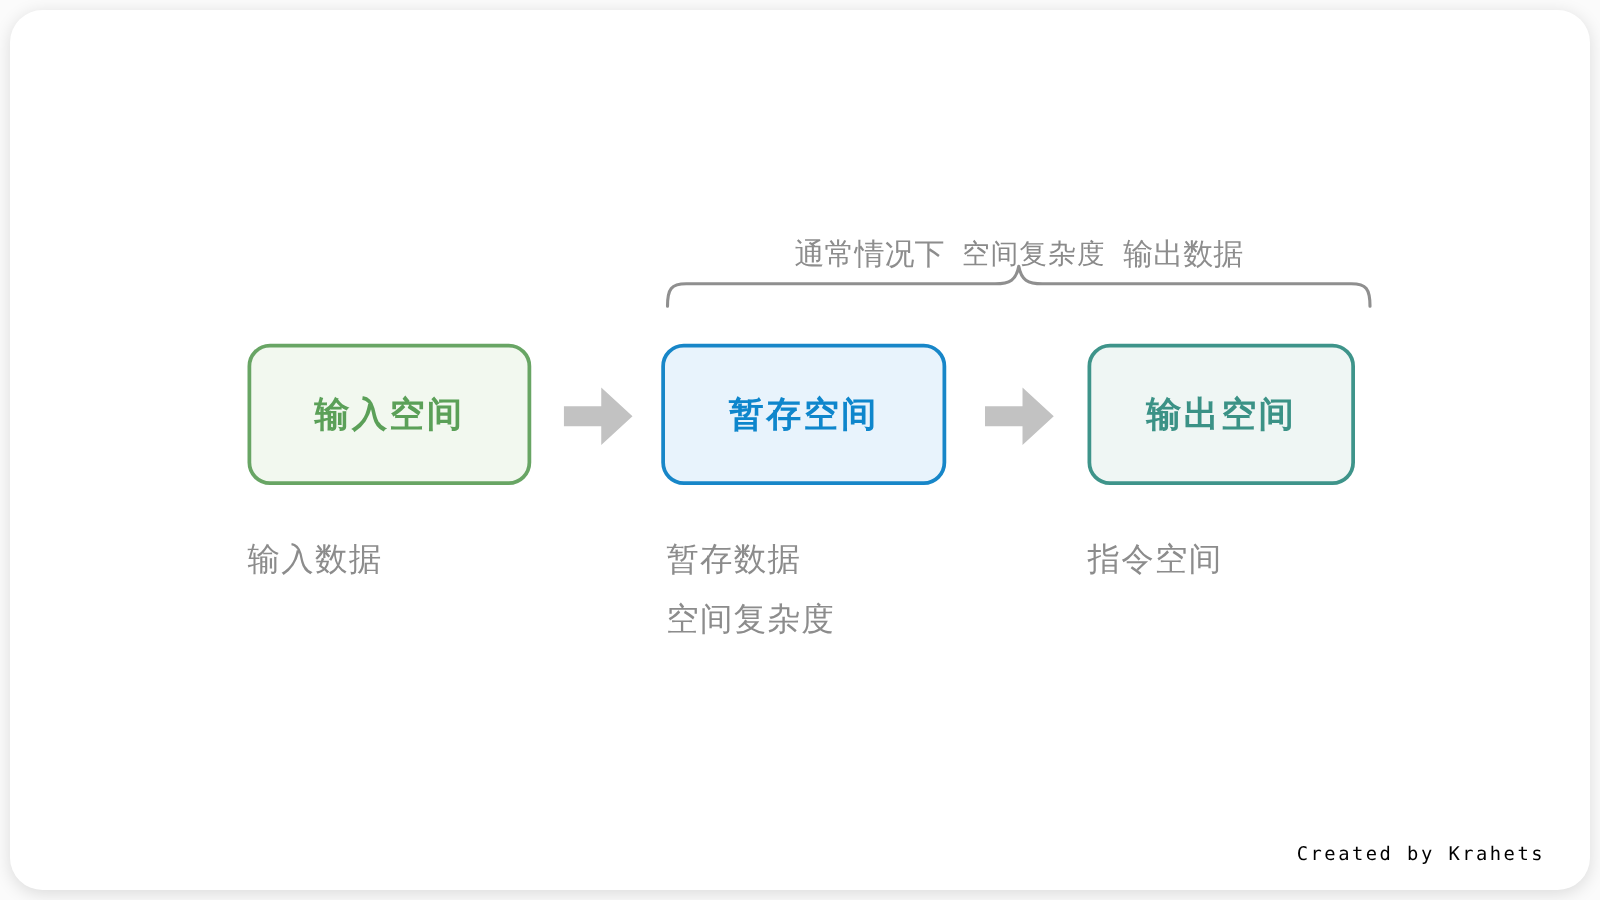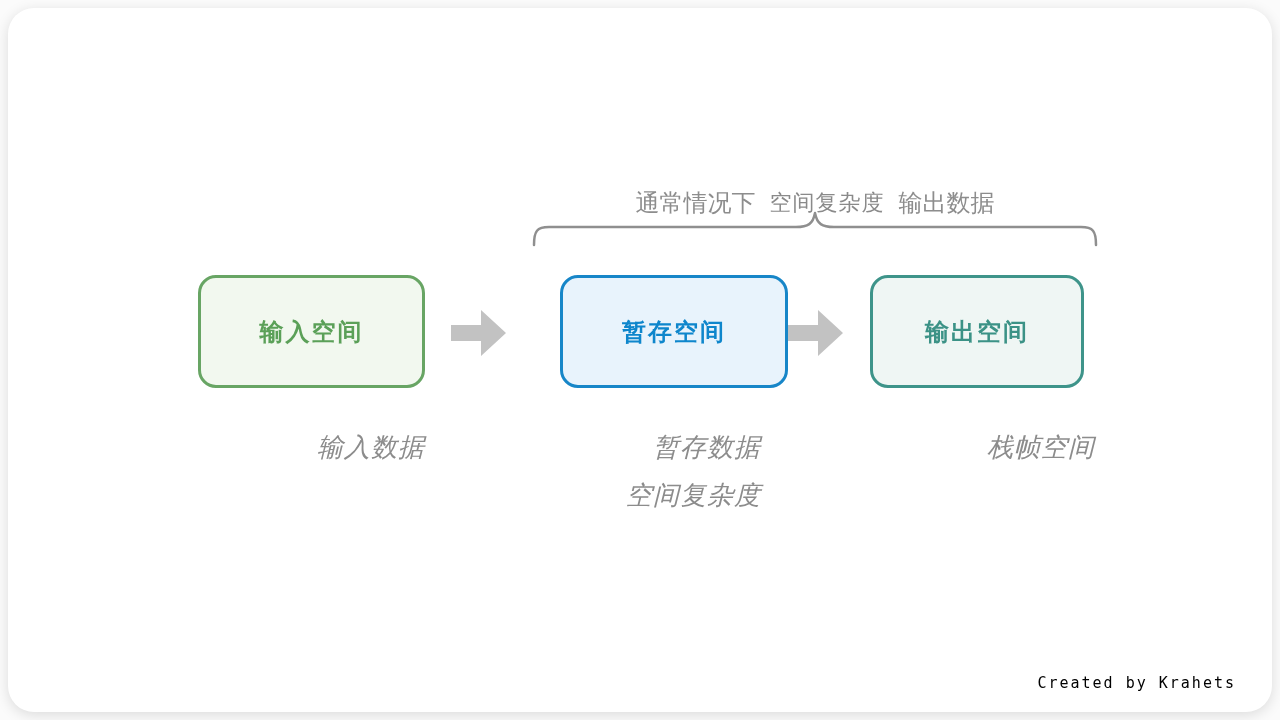--- a/index.html
+++ b/index.html
@@ -50,44 +50,43 @@
     top: 267px;
     height: 113px;
     box-sizing: border-box;
     border: 3px solid var(--border, #888);
     background: var(--bg, #fff);
     color: var(--text, #333);
     border-radius: 18px;
     display: flex;
     align-items: center;
     justify-content: center;
-    font-size: 24px;
+    font-size: 28px;
     font-weight: bold;
     letter-spacing: 2px;
   }
   .node-0 { left: 190px; width: 227px; }
-  .node-1 { left: 552px; width: 228px; }
+  .node-1 { left: 521px; width: 228px; }
   .node-2 { left: 862px; width: 214px; }
   .arrow {
     position: absolute;
     top: 301px;
     width: 56px; height: 48px;
   }
   .arrow-0 { left: 443px; }
   .arrow-1 { left: 780px; }
   
   .caption {
     position: absolute;
     top: 415px;
     font-size: 26px;
     line-height: 48px;
     color: #8c8c8c;
-    text-align: right;
+    text-align: left;
     letter-spacing: 1px;
-    font-style: italic;
   }
   .caption-0 { left: 190px; width: 227px; }
   .caption-1 { left: 525px; width: 228px; }
   .caption-2 { left: 862px; width: 225px; }
   .credit {
     position: absolute;
     right: 36px; bottom: 20px;
     font-family: "DejaVu Sans Mono", "Liberation Mono", monospace;
     font-size: 15px;
     letter-spacing: 2px;
@@ -132,18 +131,18 @@
   <div class="caption caption-0">
     <div>输入数据</div>
   </div>
 
   <div class="caption caption-1">
     <div>暂存数据</div>
     <div>空间复杂度</div>
   </div>
 
   <div class="caption caption-2">
-    <div>栈帧空间</div>
+    <div>指令空间</div>
   </div>
 
   <div class="credit">Created by Krahets</div>
 
 </div>
 
 </body></html>

